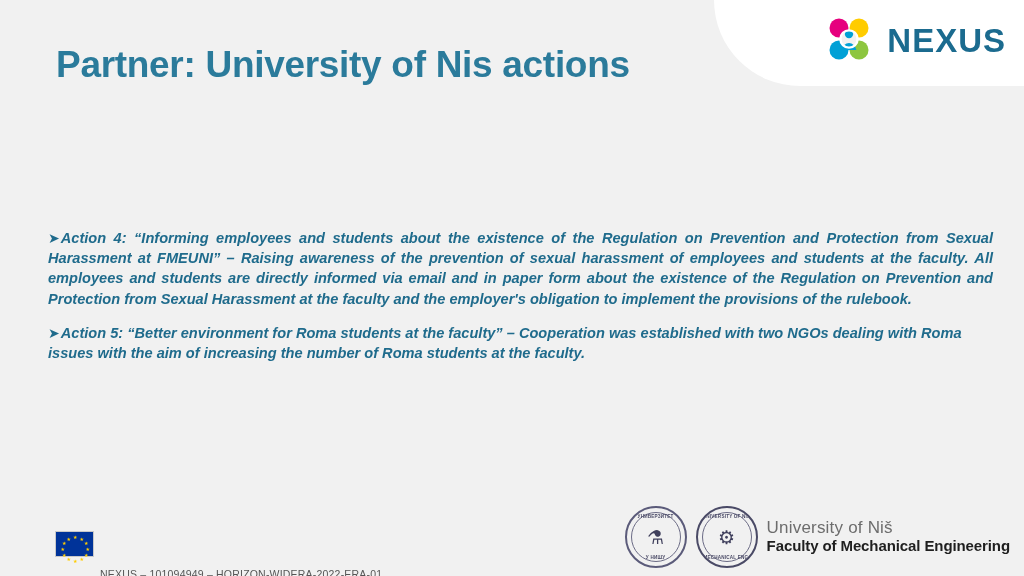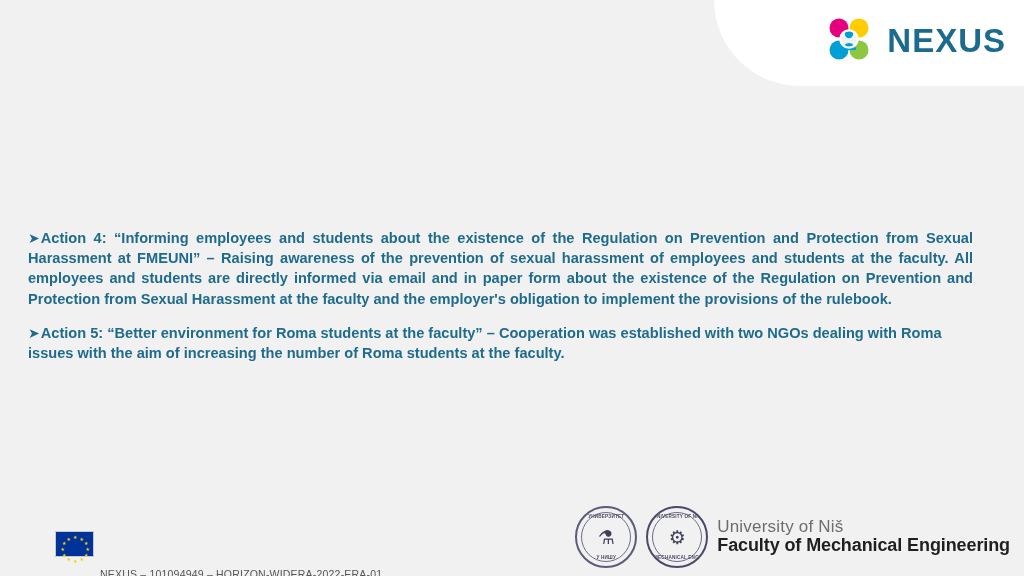--- a/index.html
+++ b/index.html
@@ -60,28 +60,29 @@
     left: 56px;
     top: 44px;
     font-size: 37px;
     font-weight: bold;
     color: #2b7b9b;
     letter-spacing: -0.3px;
   }
 
   .body-block {
     position: absolute;
-    left: 28px;
+    left: 48px;
     top: 228px;
     width: 945px;
     color: #1f6b8c;
     font-size: 14.6px;
     font-weight: bold;
     line-height: 1.38;
     text-align: justify;
+    font-style: italic;
   }
 
   .para {
     margin: 0 0 0 0;
   }
   .para + .para {
     margin-top: 14px;
   }
   .para .bullet {
     font-family: "DejaVu Sans", sans-serif;
@@ -171,21 +172,21 @@
 
   .uni-name {
     line-height: 1.1;
   }
   .uni-name .l1 {
     font-size: 17px;
     color: #6d6d6d;
     letter-spacing: 0.2px;
   }
   .uni-name .l2 {
-    font-size: 18px;
+    font-size: 15px;
     color: #1f1f1f;
     font-weight: bold;
     letter-spacing: -0.1px;
   }
 </style>
 </head>
 <body>
 
 <div class="slide">
 
@@ -200,20 +201,21 @@
         <circle cx="36" cy="36" r="9.5" fill="#8dc63f"></circle>
         <circle cx="26" cy="25" r="8" fill="#f1f1f1"></circle>
         <circle cx="26" cy="20" r="4.2" fill="#00a0d6"></circle>
         <path d="M18.6 36 a7.6 9 0 0 1 14.8 0 z" fill="#00a0d6"></path>
         <circle cx="26" cy="25" r="8.6" fill="none" stroke="#ffffff" stroke-width="2.4"></circle>
       </svg>
     </div>
     <div class="logo-text">NEXUS</div>
   </div>
 
+  <div class="slide-title">Partner: University of Nis actions</div>
 
   <div class="body-block">
     <p class="para"><span class="bullet">➤</span><span>Action 4: “Informing employees and students about the existence of the Regulation on Prevention and Protection from Sexual Harassment at FMEUNI” – Raising awareness of the prevention of sexual harassment of employees and students at the faculty. All employees and students are directly informed via email and in paper form about the existence of the Regulation on Prevention and Protection from Sexual Harassment at the faculty and the employer's obligation to implement the provisions of the rulebook.</span></p>
     <p class="para last"><span class="bullet">➤</span><span>Action 5: “Better environment for Roma students at the faculty” – Cooperation was established with two NGOs dealing with Roma issues with the aim of increasing the number of Roma students at the faculty.</span></p>
   </div>
 
   <div class="eu-flag">
     <span class="eu-star" style="left:17px;  top:3px;">★</span>
     <span class="eu-star" style="left:23.5px;top:4.5px;">★</span>
     <span class="eu-star" style="left:28px;  top:9px;">★</span>

